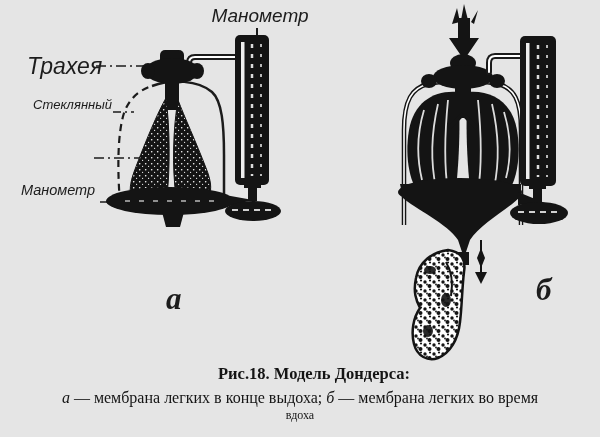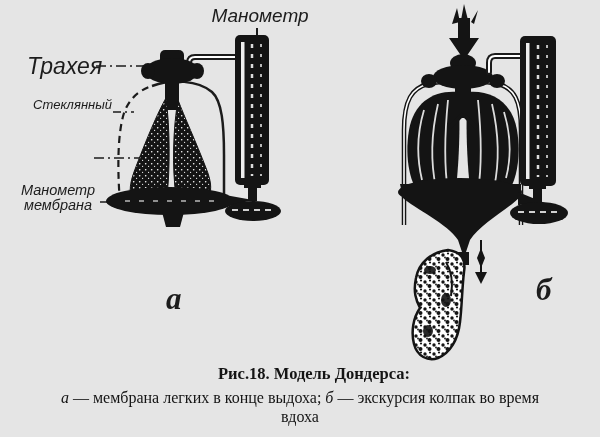--- a/index.html
+++ b/index.html
@@ -14,21 +14,21 @@
   .lbl-glassbell{left:12px;top:98px;width:100px;text-align:right;font-size:13px;}
   .lbl-lungs{left:24px;top:147px;font-size:17.5px;}
   .lbl-membrane{left:11px;top:183px;width:94px;text-align:center;font-size:14.5px;}
   .part-letter{font-family:"Liberation Serif",serif;font-style:italic;font-size:31px;font-weight:600;line-height:1;}
   .part-a{left:166px;top:283px;}
   .part-b{left:536px;top:274px;}
   .caption{position:absolute;left:0;width:600px;text-align:center;
     font-family:"Liberation Serif",serif;color:#141414;}
   .cap-title{top:364px;font-weight:bold;font-size:16.5px;padding-left:14px;}
   .cap-line2{top:389px;font-size:16px;}
-  .cap-line3{top:408px;font-size:16px;}
+  .cap-line3{top:408px;font-size:12px;}
   .cap-line2 i{font-style:italic;}
 </style>
 </head>
 <body>
 
 <div class="page">
 
   <svg class="art" viewBox="0 0 600 437">
     <defs>
       <pattern id="lungTex" patternUnits="userSpaceOnUse" width="6" height="6">
@@ -175,22 +175,21 @@
     </g>
   </svg>
 
   <div class="lbl lbl-manometer">Манометр</div>
   <div class="lbl lbl-trachea">Трахея</div>
   <div class="lbl lbl-glassbell">
     <div>Стеклянный</div>
   </div>
   <div class="lbl lbl-membrane">
     <div>Манометр</div>
-    <div>мембрана</div>
   </div>
   <div class="lbl part-letter part-a">а</div>
   <div class="lbl part-letter part-b">б</div>
 
   <div class="caption cap-title">Рис.18. Модель Дондерса:</div>
-  <div class="caption cap-line2"><i>а</i><span> — мембрана легких в конце выдоха; </span><i>б</i><span> — экскурсия колпак во время</span></div>
+  <div class="caption cap-line2"><i>а</i><span> — мембрана легких в конце выдоха; </span><i>б</i><span> — мембрана легких во время</span></div>
   <div class="caption cap-line3">вдоха</div>
 
 </div>
 
 </body></html>

